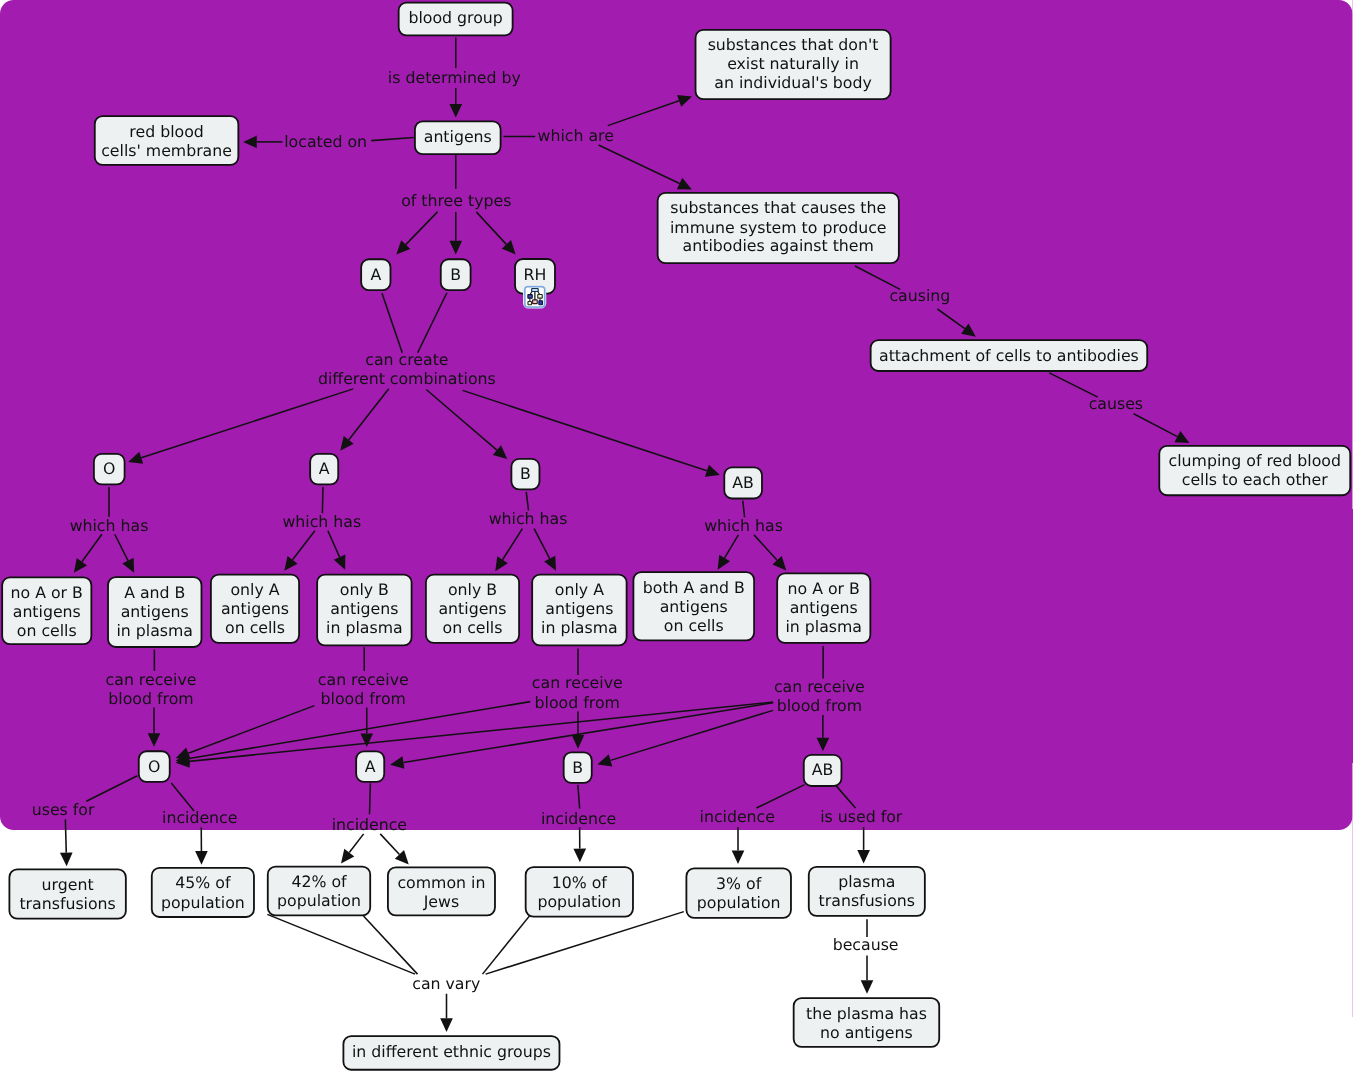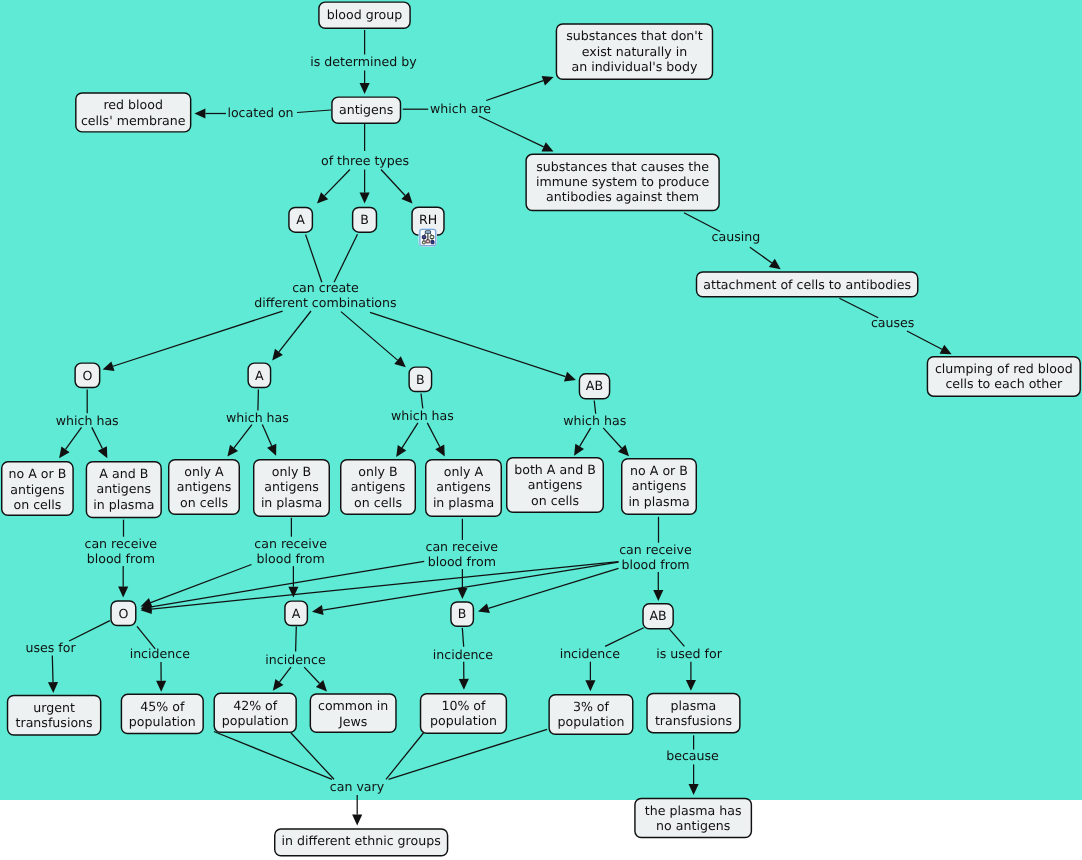--- a/index.html
+++ b/index.html
@@ -1,21 +1,21 @@
 <!DOCTYPE html>
 <html><head>
 <meta charset="utf-8">
 <title>blood group concept map</title>
 <style>
   html,body{margin:0;padding:0;background:#ffffff;}
   body{width:1082px;height:860px;overflow:hidden;
        font-family:"DejaVu Sans",sans-serif;
        -webkit-font-smoothing:antialiased;
        text-rendering:geometricPrecision;}
-  #map{position:relative;width:1082px;height:800px;background:#5eead4;}
+  #map{position:relative;width:1082px;height:664px;background:#a21caf;border-radius:11px;}
   #concept-svg{position:absolute;left:0;top:0;display:block;}
   .nb{fill:#edf1f2;stroke:#111111;stroke-width:1.45;}
   .nt{font-family:"DejaVu Sans",sans-serif;font-size:12.6px;fill:#111111;text-anchor:middle;}
   .lt{font-family:"DejaVu Sans",sans-serif;font-size:12.6px;fill:#111111;text-anchor:middle;}
   .ln{stroke:#111111;stroke-width:1.25;fill:none;stroke-linecap:butt;}
   .ah{fill:#111111;stroke:none;}
 </style>
 </head>
 <body>
 

